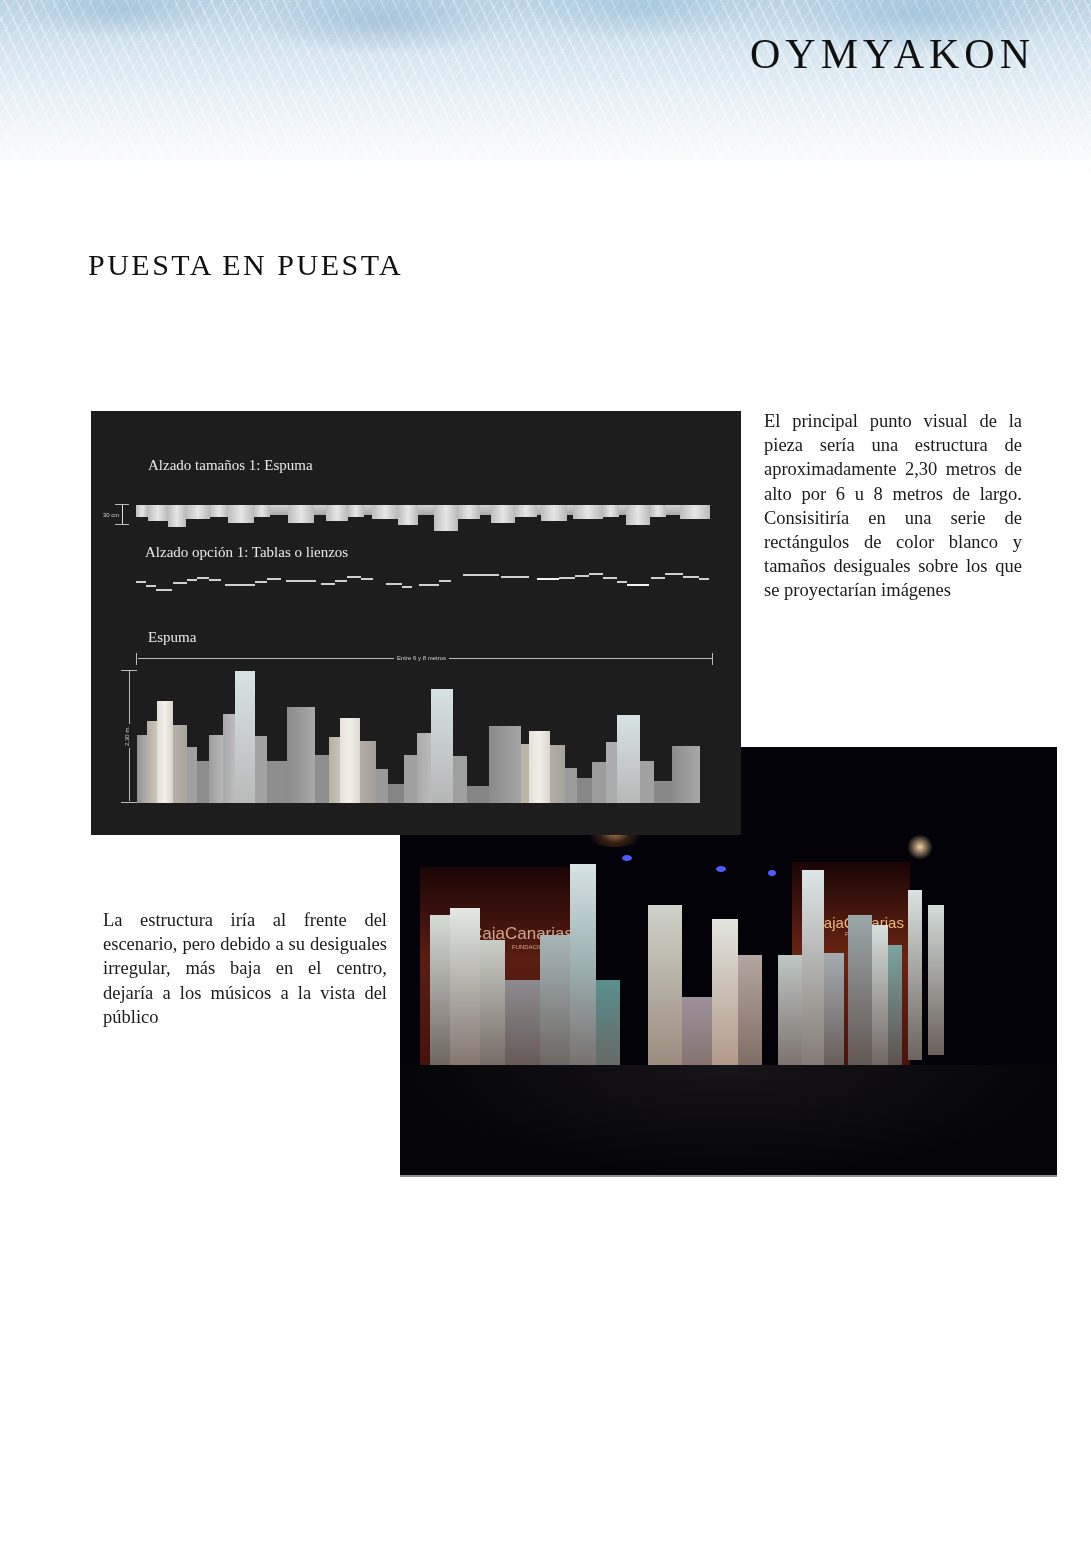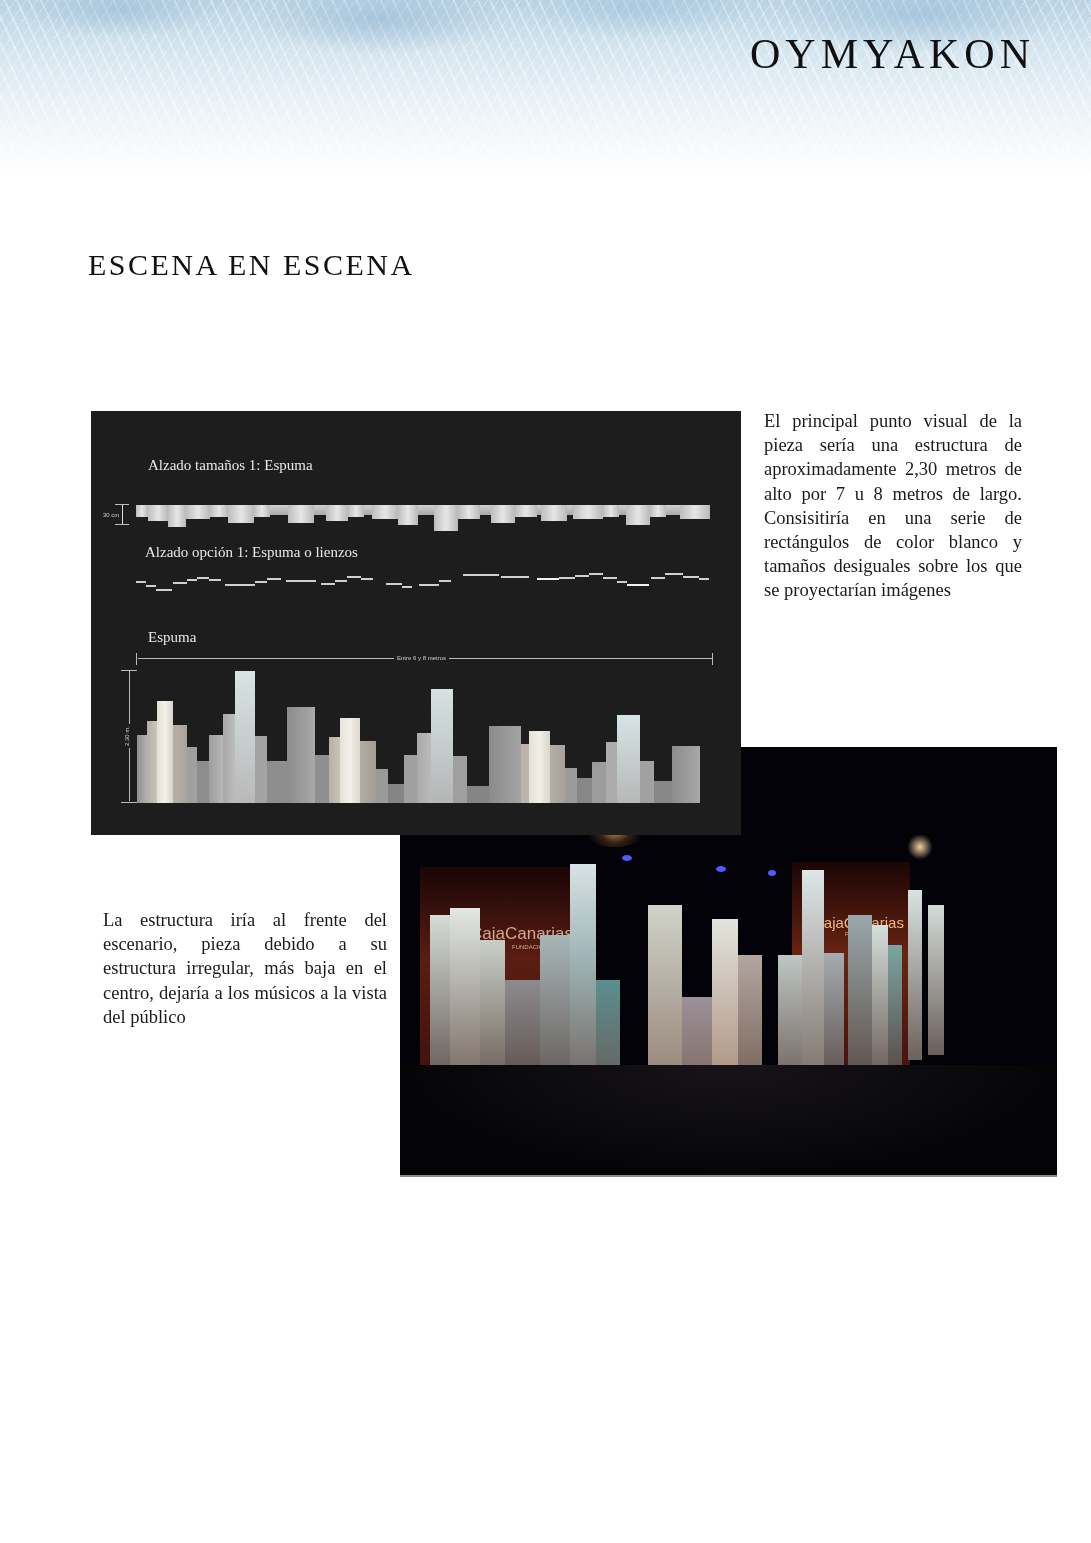--- a/index.html
+++ b/index.html
@@ -69,21 +69,21 @@
     font-family:"Liberation Sans", sans-serif;
   }
   .pbar { position:absolute; bottom:0; }
 </style>
 </head>
 <body>
 
 <div class="frost"></div>
 <div class="brand">OYMYAKON</div>
 
-<div class="section-title">ESCENA EN ESCENA</div>
+<div class="section-title">PUESTA EN PUESTA</div>
 
 <div class="diagram">
   <div class="dlabel" style="left:57px; top:46px;">Alzado tamaños 1: Espuma</div>
 
   <div class="tiny" style="left:12px; top:101px;">30 cm</div>
   <div style="position:absolute; left:24px; top:93px; width:14px; height:1px; background:#bbb;"></div>
   <div style="position:absolute; left:24px; top:113px; width:14px; height:1px; background:#bbb;"></div>
   <div style="position:absolute; left:31px; top:94px; width:1px; height:19px; background:#ddd;"></div>
 
   <div class="espuma-strip">
@@ -105,21 +105,21 @@
     <div class="eblk" style="left:355px; width:24px; height:18px;"></div>
     <div class="eblk" style="left:379px; width:22px; height:12px;"></div>
     <div class="eblk" style="left:405px; width:26px; height:16px;"></div>
     <div class="eblk" style="left:437px; width:30px; height:14px;"></div>
     <div class="eblk" style="left:467px; width:16px; height:12px;"></div>
     <div class="eblk" style="left:490px; width:24px; height:20px;"></div>
     <div class="eblk" style="left:514px; width:16px; height:12px;"></div>
     <div class="eblk" style="left:544px; width:30px; height:14px;"></div>
   </div>
 
-  <div class="dlabel" style="left:54px; top:133px;">Alzado opción 1: Espuma o lienzos</div>
+  <div class="dlabel" style="left:54px; top:133px;">Alzado opción 1: Tablas o lienzos</div>
 
   <div>
     <div class="tabla" style="left:45px; top:170px; width:10px;"></div>
     <div class="tabla" style="left:55px; top:174px; width:10px;"></div>
     <div class="tabla" style="left:65px; top:178px; width:16px;"></div>
     <div class="tabla" style="left:82px; top:171px; width:14px;"></div>
     <div class="tabla" style="left:96px; top:168px; width:10px;"></div>
     <div class="tabla" style="left:106px; top:166px; width:12px;"></div>
     <div class="tabla" style="left:118px; top:168px; width:12px;"></div>
     <div class="tabla" style="left:134px; top:173px; width:30px;"></div>
@@ -235,14 +235,14 @@
     <div class="pbar" style="left:448px; bottom:100px; width:24px; height:160px; background:linear-gradient(180deg,#9aa7a9,#5e524d);"></div>
     <div class="pbar" style="left:472px; bottom:105px; width:16px; height:145px; background:linear-gradient(180deg,#d6dfdc,#6e635e);"></div>
     <div class="pbar" style="left:488px; bottom:110px; width:14px; height:120px; background:linear-gradient(180deg,#7aa5a2,#5c514d);"></div>
     <div class="pbar" style="left:508px; bottom:115px; width:14px; height:170px; background:linear-gradient(180deg,#d9e2e0,#6c625d);"></div>
     <div class="pbar" style="left:528px; bottom:120px; width:16px; height:150px; background:linear-gradient(180deg,#d3dbd8,#6a5f5a);"></div>
   </div>
 
   <div style="position:absolute; left:0; bottom:0; width:657px; height:110px; background:radial-gradient(ellipse at 50% 0%, #17141a 0%, #050507 70%);"></div>
 </div>
 
-<div class="para-right">El principal punto visual de la pieza sería una estructura de aproximadamente 2,30 metros de alto por 7 u 8 metros de largo. Consisitiría en una serie de rectángulos de color blanco y tamaños desiguales sobre los que se proyectarían imágenes</div>
-<div class="para-left">La estructura iría al frente del escenario, pieza debido a su estructura irregular, más baja en el centro, dejaría a los músicos a la vista del público</div>
+<div class="para-right">El principal punto visual de la pieza sería una estructura de aproximadamente 2,30 metros de alto por 6 u 8 metros de largo. Consisitiría en una serie de rectángulos de color blanco y tamaños desiguales sobre los que se proyectarían imágenes</div>
+<div class="para-left">La estructura iría al frente del escenario, pero debido a su desiguales irregular, más baja en el centro, dejaría a los músicos a la vista del público</div>
 
 </body></html>

